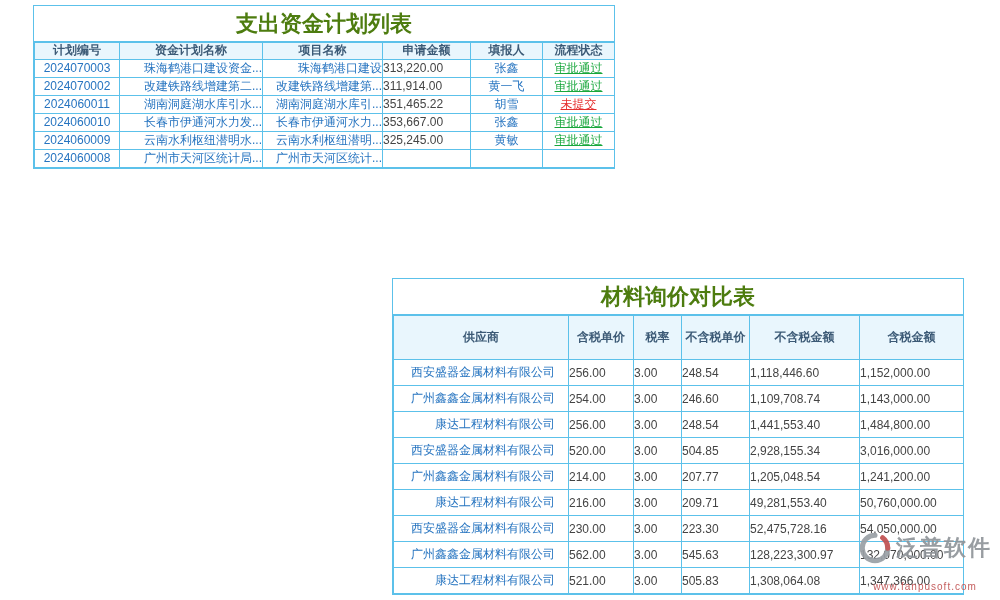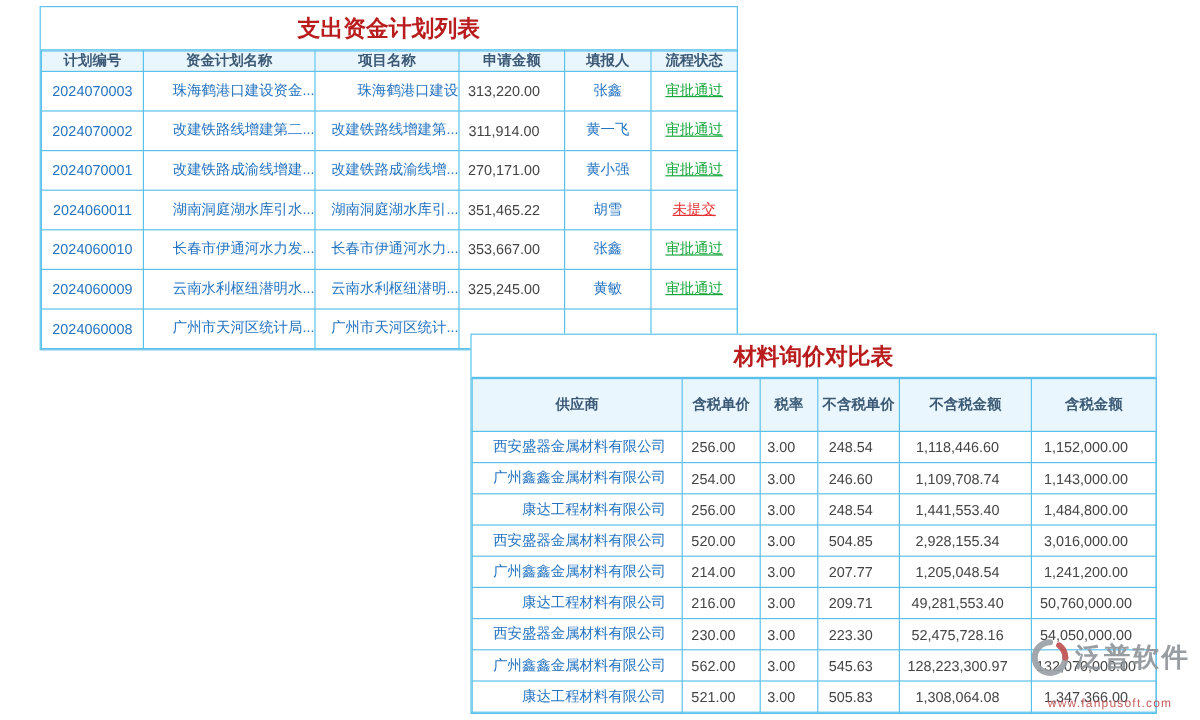--- a/index.html
+++ b/index.html
@@ -11,22 +11,22 @@
     overflow: hidden;
   }
   .panel {
     position: absolute;
     background: #ffffff;
     border: 1px solid var(--border, #5cc1ea);
   }
   .panel-title {
     text-align: center;
     font-weight: bold;
-    font-size: 19px;
-    color: #b91c1c;
+    font-size: 22px;
+    color: #4d7c0f;
     border-bottom: 1px solid var(--border, #5cc1ea);
     display: flex;
     align-items: center;
     justify-content: center;
   }
   .panel table {
     width: 100%;
     border-collapse: collapse;
     table-layout: fixed;
   }
@@ -45,31 +45,31 @@
     color: #3c5a76;
     font-weight: bold;
     white-space: normal;
     line-height: 1.3;
     padding: 0 2px;
   }
   
   #plan-panel { left: 33px; top: 5px; width: 582px; z-index: 1; }
   #plan-panel .panel-title { height: 36px; }
   #plan-panel th { height: 16px; }
-  #plan-panel td { height: 33px; }
+  #plan-panel td { height: 18px; }
   
   #material-panel { left: 392px; top: 278px; width: 572px; z-index: 2; }
   #material-panel .panel-title { height: 36px; }
   #material-panel th { height: 44px; }
   #material-panel td { height: 26px; }
 
   .c-link { color: var(--link, #2674c0); }
   .c-left { text-align: right; padding-left: 7px; }
   .c-right { text-align: right; padding-right: 13px; }
-  .c-num { text-align: center; padding-right: 13px; color: #444444; }
+  .c-num { text-align: left; padding-right: 13px; color: #444444; }
   .c-status { text-decoration: underline; font-weight: normal; }
   .c-status.approved { color: var(--approved, #18a73c); }
   .c-status.unsubmitted { color: var(--unsubmitted, #e53030); }
 
   
   #watermark {
     position: absolute;
     right: 8px;
     bottom: 8px;
     z-index: 3;
@@ -131,28 +131,20 @@
         </tr>
         <tr>
           <td class="c-link">2024070002</td>
           <td class="c-link c-left">改建铁路线增建第二...</td>
           <td class="c-link c-left">改建铁路线增建第...</td>
           <td class="c-num">311,914.00</td>
           <td class="c-link">黄一飞</td>
           <td class="c-status approved">审批通过</td>
         </tr>
         <tr>
-          <td class="c-link">2024070001</td>
-          <td class="c-link c-left">改建铁路成渝线增建...</td>
-          <td class="c-link c-left">改建铁路成渝线增...</td>
-          <td class="c-num">270,171.00</td>
-          <td class="c-link">黄小强</td>
-          <td class="c-status approved">审批通过</td>
-        </tr>
-        <tr>
           <td class="c-link">2024060011</td>
           <td class="c-link c-left">湖南洞庭湖水库引水...</td>
           <td class="c-link c-left">湖南洞庭湖水库引...</td>
           <td class="c-num">351,465.22</td>
           <td class="c-link">胡雪</td>
           <td class="c-status unsubmitted">未提交</td>
         </tr>
         <tr>
           <td class="c-link">2024060010</td>
           <td class="c-link c-left">长春市伊通河水力发...</td>

